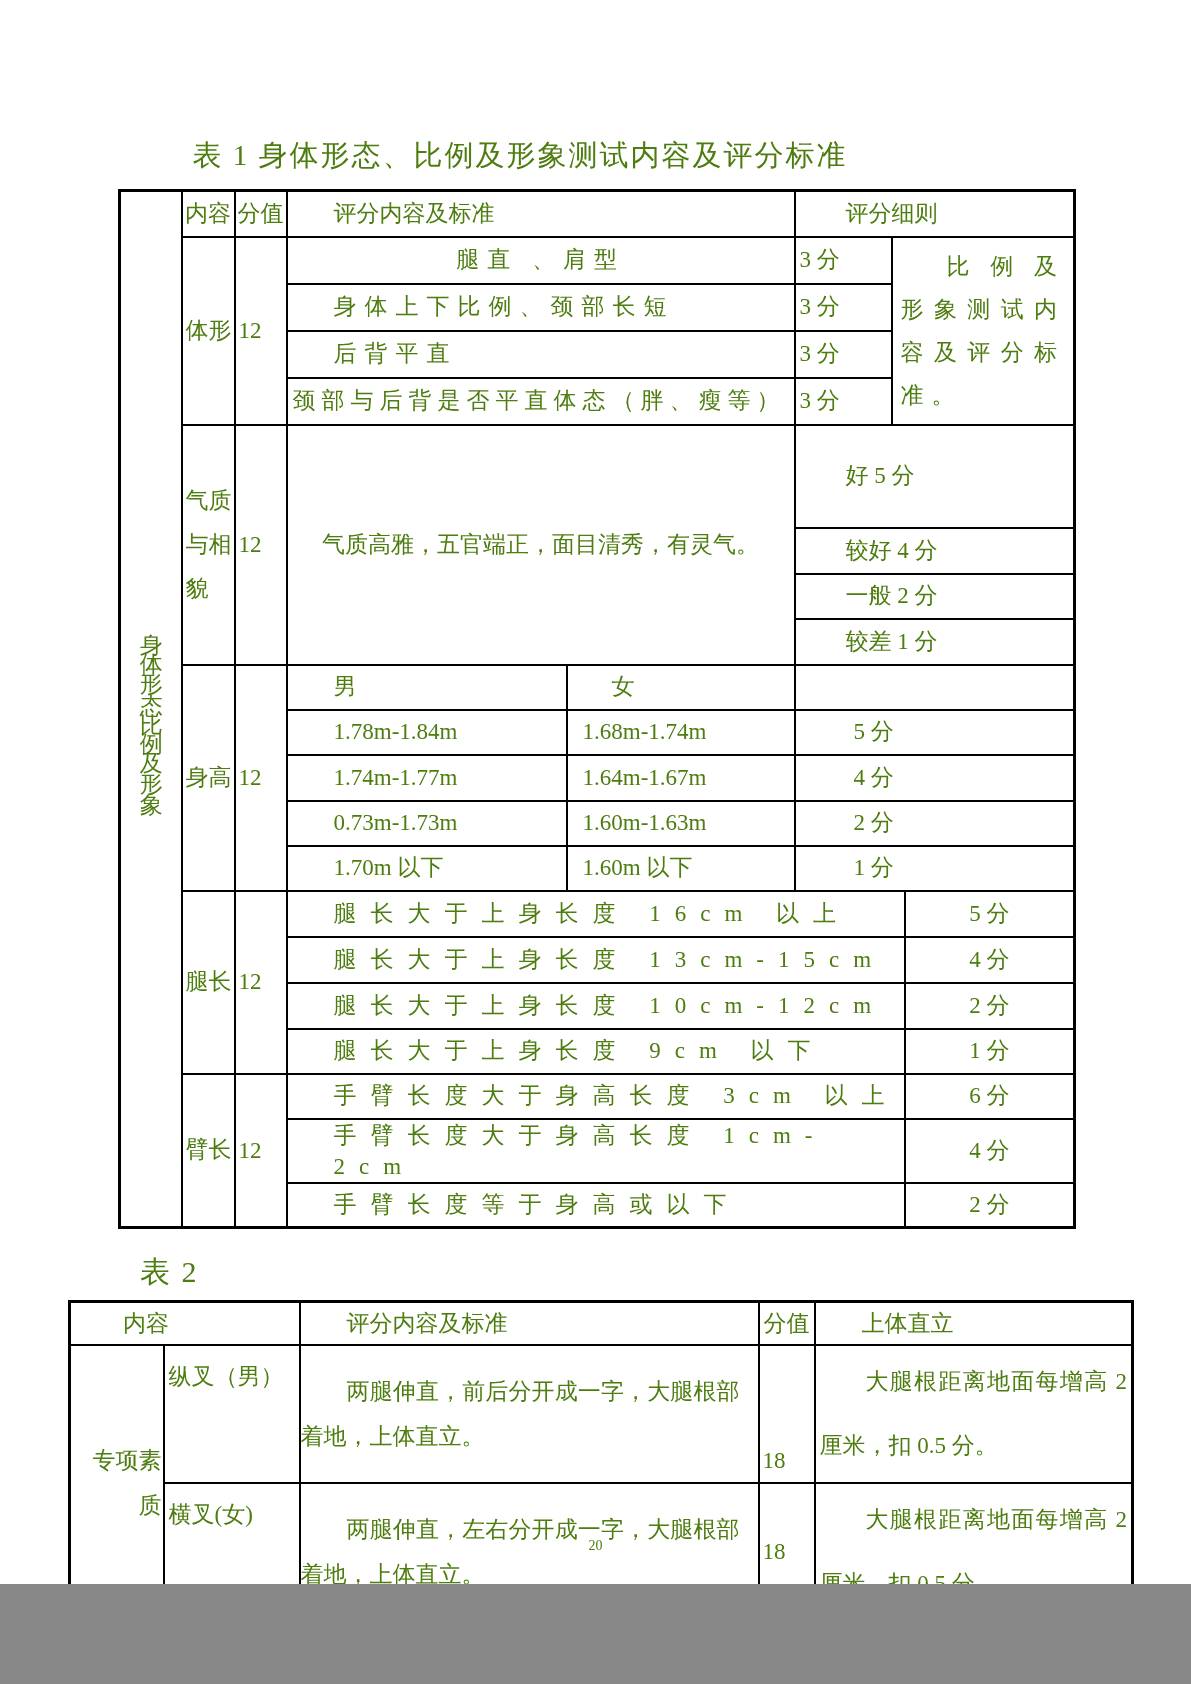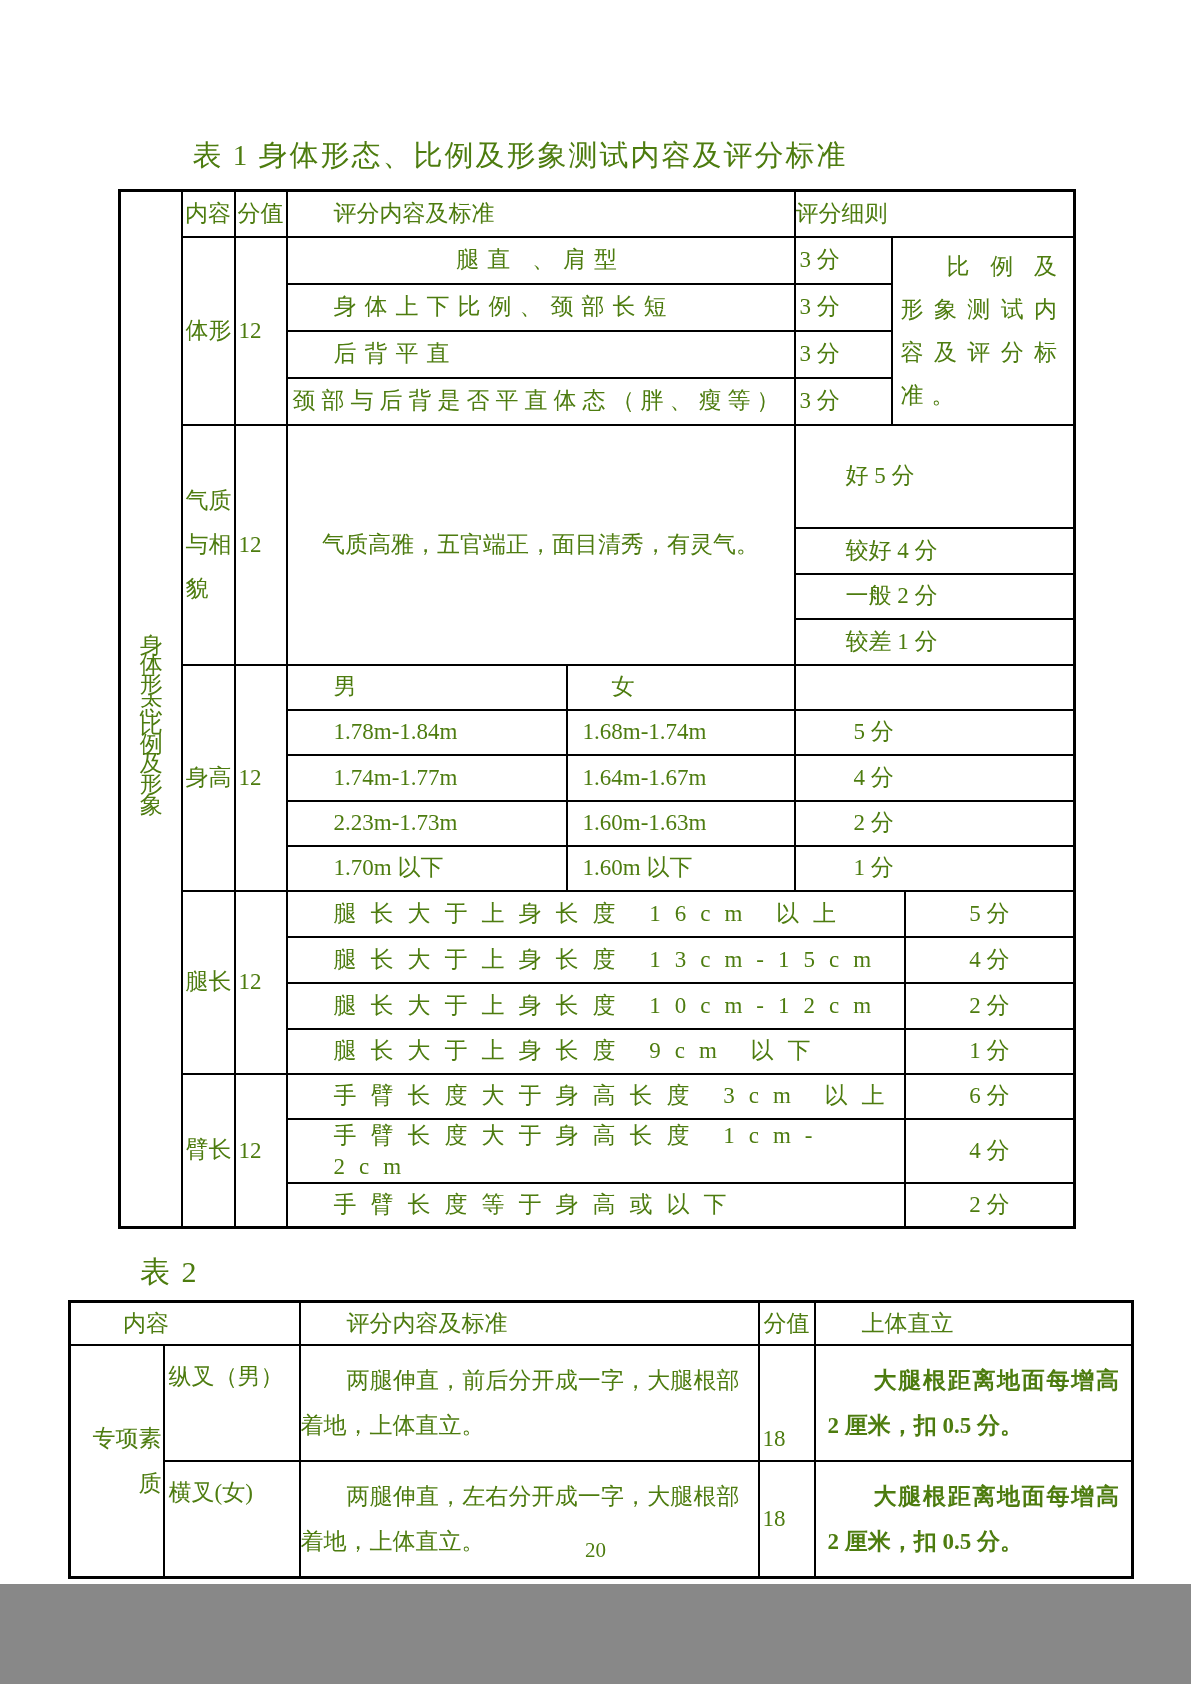--- a/index.html
+++ b/index.html
@@ -17,41 +17,41 @@
   .t1-title {
     position:absolute; top:136px; left:0; width:1040px;
     text-align:center; font-size:29px; letter-spacing:2px;
     white-space:nowrap;
   }
   .t2-caption { position:absolute; top:1252px; left:0; width:1191px; height:40px; font-size:30px; }
   .t2-label { position:absolute; left:140px; top:0; letter-spacing:2px; white-space:nowrap; }
   .t2-title { position:absolute; left:353px; top:0; letter-spacing:3px; white-space:nowrap; }
   .page-number {
     position:absolute; top:1538px; left:0; width:1191px;
-    text-align:center; font-size:21px;
+    text-align:center; font-size:14px;
   }
   
   table { border-collapse:collapse; table-layout:fixed; position:absolute; font-size:23px; }
   td { border:2px solid #000; vertical-align:middle; overflow:hidden; line-height:1.35; }
   table.t1 { left:118px; top:189px; width:955px; }
   table.t2 { left:68px;  top:1300px; width:1063px; }
   table.t1, table.t2 { border:3px solid #000; }
   
   .h46{height:46px;} .h47{height:47px;} .h103{height:103px;} .h45{height:45px;}
   .h43{height:43px;} .h90{height:90px;}
   
   .vcell { vertical-align:middle; text-align:center; }
   .vtext {
     writing-mode:vertical-rl; text-orientation:upright;
     letter-spacing:20px; margin:0 auto; line-height:58px;
     display:inline-block;
   }
   .hd { text-align:center; padding:0 1px; }
   .hd-crit { text-align:left; padding-left:46px; }
-  .hd-rules { text-align:left; }
+  .hd-rules { text-align:left; padding-left:50px; }
   .lab { text-align:left; padding:0 1px 0 3px; word-break:break-all; line-height:44px; }
   .val { text-align:left; padding-left:3px; }
   .d-center { text-align:center; }
   .d-ind { text-align:left; padding-left:46px; }
   .d-flush { text-align:left; padding-left:5px; }
   .ls8 { letter-spacing:8px; }
   .ls6 { letter-spacing:6px; }
   .ls14 { letter-spacing:14px; }
   .s3 { text-align:left; padding-left:4px; }
   .grade { text-align:left; padding-left:50px; }
@@ -64,21 +64,21 @@
     line-height:43px; padding:0 8px; vertical-align:middle;
   }
   
   .t2hd-content { text-align:left; padding-left:52px; }
   .t2hd-crit { text-align:left; padding-left:46px; }
   .t2hd-score { text-align:center; padding:0 1px; }
   .t2hd-method { text-align:left; padding-left:46px; }
   .t2side { text-align:right; padding:0 1px 0 4px; word-break:break-all; line-height:45px; }
   .t2name { vertical-align:top; padding:15px 1px 0 4px; }
   .t2desc { text-align:justify; text-indent:46px; line-height:45px; padding:0 18px 0 0; vertical-align:middle; }
-  .t2method { text-align:justify; text-indent:46px; line-height:45px; padding:12px; vertical-align:middle;font-weight:bold; }
+  .t2method { text-align:justify; text-indent:46px; line-height:64px; padding:4px; vertical-align:middle; }
   .t2score { text-align:left; padding-left:3px; }
   .sc-bottom { vertical-align:bottom; padding-bottom:5px; }
 </style>
 </head>
 <body>
 
 <div class="page">
 
   <div class="t1-title">表 1 身体形态、比例及形象测试内容及评分标准</div>
 
@@ -152,21 +152,21 @@
       <td class="d-ind">1.78m-1.84m</td>
       <td class="fem">1.68m-1.74m</td>
       <td colspan="3" class="hscore">5 分</td>
     </tr>
     <tr class="h46">
       <td class="d-ind">1.74m-1.77m</td>
       <td class="fem">1.64m-1.67m</td>
       <td colspan="3" class="hscore">4 分</td>
     </tr>
     <tr class="h45">
-      <td class="d-ind">2.23m-1.73m</td>
+      <td class="d-ind">0.73m-1.73m</td>
       <td class="fem">1.60m-1.63m</td>
       <td colspan="3" class="hscore">2 分</td>
     </tr>
     <tr class="h45">
       <td class="d-ind">1.70m 以下</td>
       <td class="fem">1.60m 以下</td>
       <td colspan="3" class="hscore">1 分</td>
     </tr>
 
     <tr class="h46">

